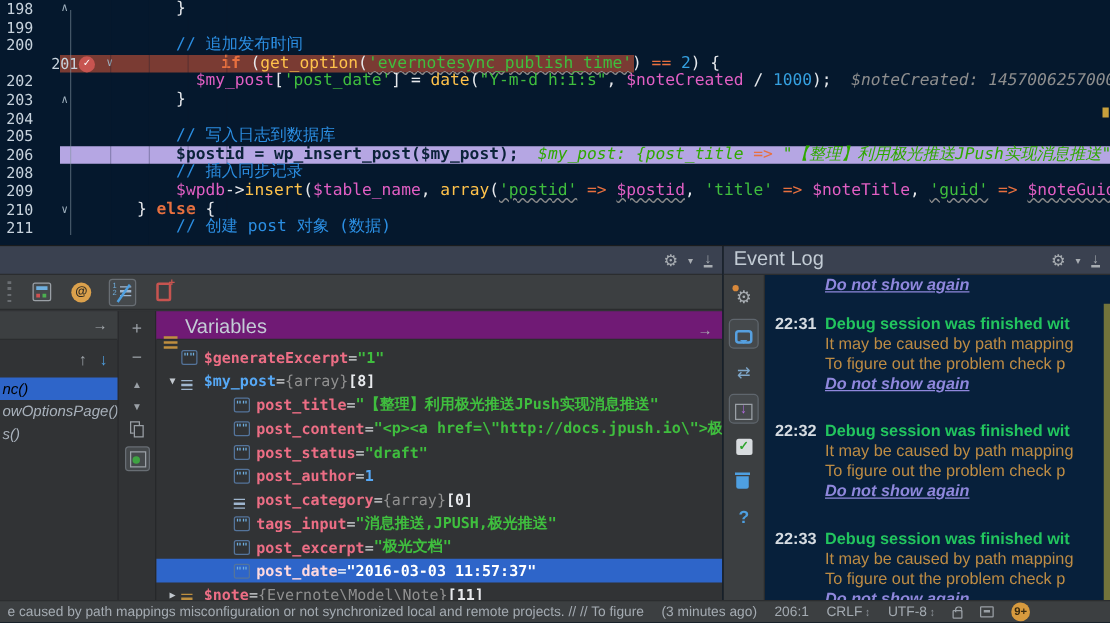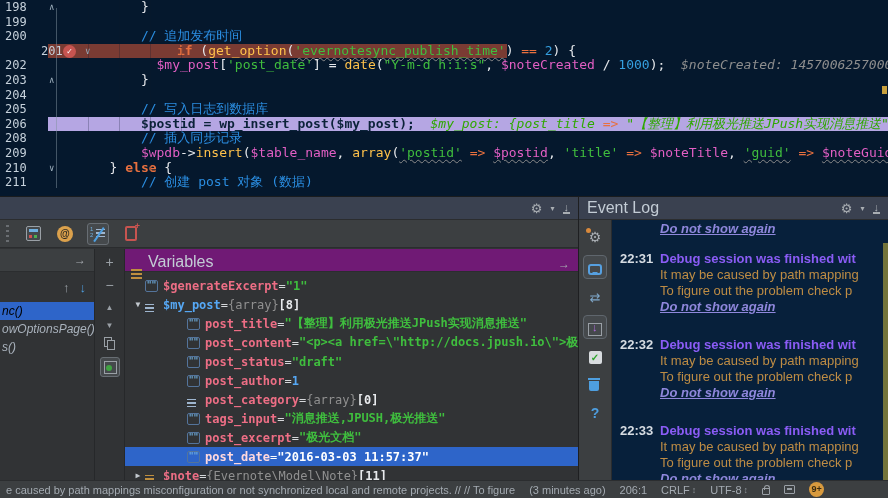--- a/index.html
+++ b/index.html
@@ -141,21 +141,21 @@
     background:#4E9FE0; border-radius:0 0 2px 2px; }
   .trash-ic::after { content:''; position:absolute; left:-1px; top:0; width:12px; height:2px;
     background:#4E9FE0; box-shadow:4px -2px 0 -1px #4E9FE0; }
   .help-ic { color:#4E9FE0; font-size:14px; font-weight:bold; }
   #el-content { flex:1; overflow:hidden; padding:2px 0 0 8px; position:relative; }
   .el-partial { margin:-3px 0 14px 40px; }
   .el-link { color:#8F87DC; font-style:italic; font-weight:bold; text-decoration:underline; font-size:13px; }
   .el-block { display:flex; margin-bottom:22px; }
   .el-time { width:40px; flex:none; color:#D6DCE2; font-size:13px; font-weight:bold; line-height:16px; }
   .el-lines { line-height:16px; font-size:13px; white-space:nowrap; }
-  .el-l1 { color:#8b5cf6; font-weight:bold; }
+  .el-l1 { color:#22c55e; font-weight:bold; }
   .el-l2 { color:#BE8C44; font-weight:500; }
   #el-scroll { position:absolute; right:0; top:23px; bottom:0; width:5px; background:#73743B; }
   
   #statusbar { position:absolute; left:0; top:480px; width:888px; height:18px; background:#3C3F41;
     border-top:1px solid #2B2D2F; display:flex; align-items:center; font-size:11px; color:#A4ABB2;
     padding:0 6px; gap:14px; white-space:nowrap; overflow:hidden; }
   .sb-msg { flex:none; }
   .sb-item { flex:none; display:flex; align-items:center; gap:2px; }
   .updown { font-size:9px; color:#8A9096; }
   .lock-ic { width:8px; height:7px; border:1px solid #9AA0A6; border-radius:1px; position:relative; margin-top:3px; }

